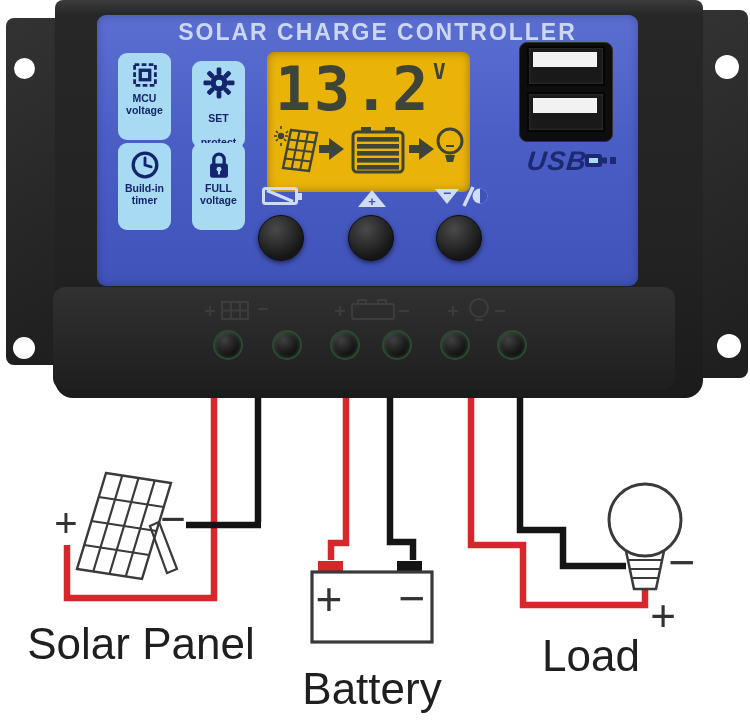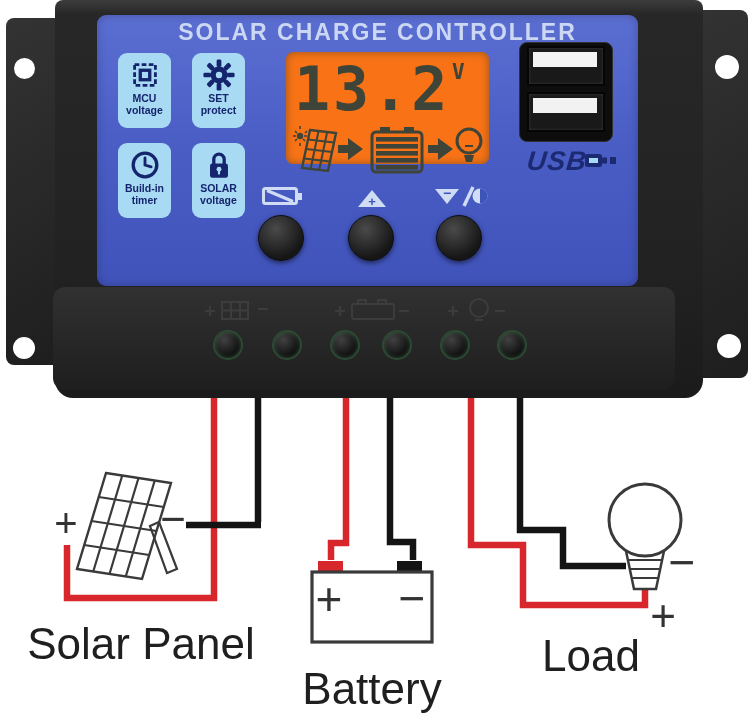--- a/index.html
+++ b/index.html
@@ -11,26 +11,26 @@
   .hole{position:absolute;background:#ffffff;border-radius:50%;}
   .body{position:absolute;left:55px;top:0;width:648px;height:398px;
         background:linear-gradient(180deg,#3c3c3c 0,#272727 14px,#232323 60%,#1b1b1b 100%);
         border-radius:8px 8px 18px 18px;}
   .facia{position:absolute;left:97px;top:15px;width:541px;height:271px;border-radius:9px;
         background:linear-gradient(180deg,#5b6fd2 0%,#4a5ec6 45%,#4053ba 100%);
         box-shadow:inset 0 0 10px rgba(0,0,20,.25);}
   .title{position:absolute;left:97px;top:19px;width:541px;text-align:center;
         font-size:23px;font-weight:600;letter-spacing:2px;color:#ccd7f3;padding-left:20px;}
   
-  .badge{position:absolute;width:53px;height:75px;background:#a8daf3;border-radius:9px;
+  .badge{position:absolute;width:53px;height:87px;background:#a8daf3;border-radius:9px;
         display:flex;flex-direction:column;align-items:center;padding-top:5px;}
   .badge .txt{font-size:10.5px;line-height:1.15;font-weight:bold;color:#15256d;text-align:center;}
   
-  .lcd{position:absolute;left:267px;top:52px;width:203px;height:112px;background:#f97316;
-       border-radius:7px;box-shadow:inset 0 0 9px rgba(50,55,35,.5);margin-left:19px;}
+  .lcd{position:absolute;left:267px;top:52px;width:203px;height:140px;background:#eab308;
+       border-radius:7px;box-shadow:inset 0 0 9px rgba(50,55,35,.5);}
   .volt{position:absolute;left:8px;top:2px;width:152px;text-align:right;
         font-family:"DejaVu Sans Mono",monospace;font-weight:bold;font-size:60px;
         letter-spacing:3px;color:#3e4437;}
   .vunit{position:absolute;left:166px;top:8px;font-family:"DejaVu Sans Mono",monospace;
         font-weight:bold;font-size:21px;color:#3e4437;}
   
   .pbtn{position:absolute;width:46px;height:46px;border-radius:50%;
         background:radial-gradient(circle at 38% 30%,#4a4a4a,#161616 70%);
         border:1px solid #0c0c0c;box-shadow:0 2px 5px rgba(0,0,0,.55);}
   
@@ -120,21 +120,21 @@
     <div class="title">SOLAR CHARGE CONTROLLER</div>
 
     <div class="badge" style="left:118px;top:53px;">
       <svg width="34" height="34" viewBox="0 0 36 36">
         <rect x="7" y="7" width="22" height="22" fill="none" stroke="#15256d" stroke-width="3" stroke-dasharray="5 2.5"></rect>
         <rect x="13" y="13" width="10" height="10" fill="none" stroke="#15256d" stroke-width="3.5"></rect>
       </svg>
       <span class="txt">MCU</span>
       <span class="txt">voltage</span>
     </div>
-    <div class="badge" style="left:192px;top:53px;">
+    <div class="badge" style="left:192px;top:61px;gap:12px;">
       <svg width="34" height="34" viewBox="0 0 36 36">
         <g fill="#15256d">
           <rect x="15.5" y="1.5" width="5" height="8" rx="1.5"></rect>
           <rect x="15.5" y="1.5" width="5" height="8" rx="1.5" transform="rotate(45 18 18)"></rect>
           <rect x="15.5" y="1.5" width="5" height="8" rx="1.5" transform="rotate(90 18 18)"></rect>
           <rect x="15.5" y="1.5" width="5" height="8" rx="1.5" transform="rotate(135 18 18)"></rect>
           <rect x="15.5" y="1.5" width="5" height="8" rx="1.5" transform="rotate(180 18 18)"></rect>
           <rect x="15.5" y="1.5" width="5" height="8" rx="1.5" transform="rotate(225 18 18)"></rect>
           <rect x="15.5" y="1.5" width="5" height="8" rx="1.5" transform="rotate(270 18 18)"></rect>
           <rect x="15.5" y="1.5" width="5" height="8" rx="1.5" transform="rotate(315 18 18)"></rect>
@@ -153,21 +153,21 @@
       <span class="txt">Build-in</span>
       <span class="txt">timer</span>
     </div>
     <div class="badge" style="left:192px;top:143px;">
       <svg width="34" height="34" viewBox="0 0 36 36">
         <path d="M12.5,17 v-5 a5.5,5.5 0 0 1 11,0 v5" fill="none" stroke="#15256d" stroke-width="3.5"></path>
         <rect x="8.5" y="16.5" width="19" height="15" rx="2.5" fill="#15256d"></rect>
         <circle cx="18" cy="22.5" r="2.6" fill="#a8daf3"></circle>
         <rect x="16.9" y="23.5" width="2.2" height="4.5" fill="#a8daf3"></rect>
       </svg>
-      <span class="txt">SOLAR</span>
+      <span class="txt">FULL</span>
       <span class="txt">voltage</span>
     </div>
 
     <div class="lcd">
       <div class="volt">13.2</div>
       <div class="vunit">V</div>
       <svg style="position:absolute;left:6px;top:72px;" width="192" height="52" viewBox="0 0 192 52">
         <g stroke="#3e4437" fill="#3e4437">
           <g>
             <circle cx="8" cy="12" r="3.2" stroke="none"></circle>

